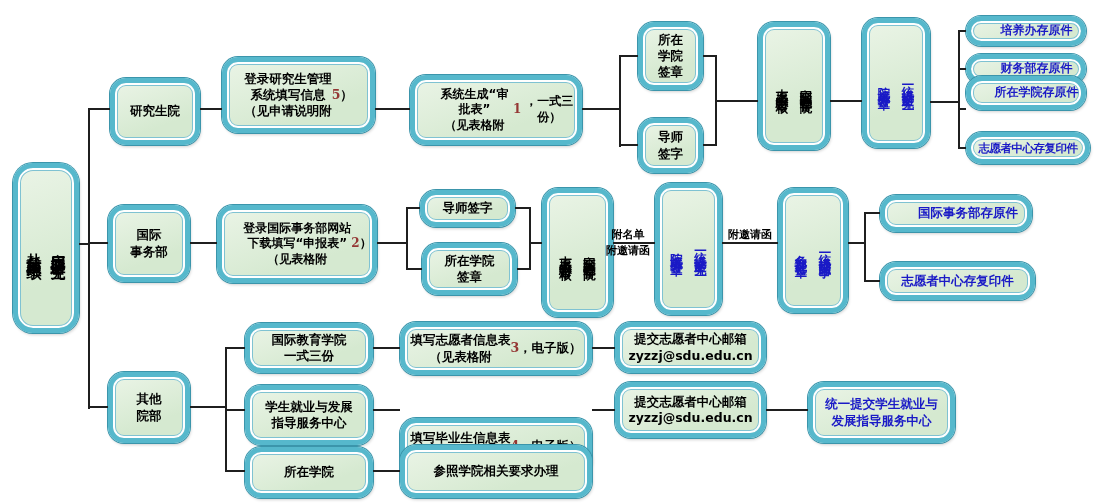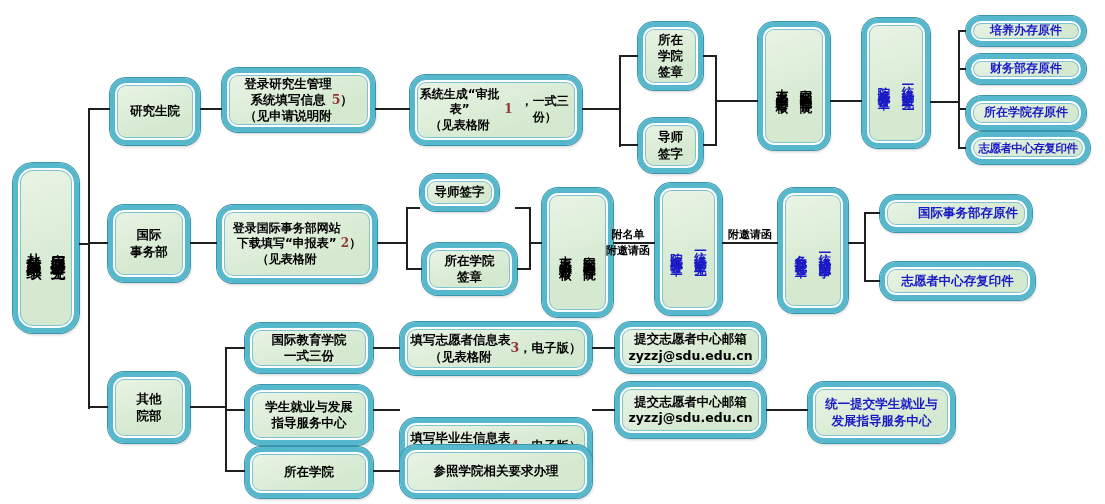--- a/index.html
+++ b/index.html
@@ -7,21 +7,21 @@
           font-family:"DejaVu Sans","Liberation Sans",sans-serif;}
   .node{position:absolute;box-sizing:border-box;display:flex;align-items:center;justify-content:center;
         text-align:center;border:5px solid var(--box-border);border-radius:16px;
         background:linear-gradient(160deg,var(--box-fill-light) 0%,var(--box-fill) 70%);
         box-shadow:0 0 0 1px var(--box-outline),1px 2px 3px rgba(0,0,0,0.18),
                    inset 0 0 0 2px #ffffff,inset 0 0 0 3px var(--box-inner-line);
         font-weight:bold;font-size:12.5px;line-height:1.3;white-space:pre-line;color:var(--text-black);}
   .v{writing-mode:vertical-rl;letter-spacing:2px;line-height:24px;}
   .blue{color:var(--text-blue);}
   .fs15{font-size:15px;border-radius:20px;}
-  .fs12{font-size:12px;}
+  .fs12{font-size:12px;padding-left:21px;}
   .fs11{font-size:11.5px;letter-spacing:-0.5px;}
   .hl{position:absolute;height:2px;background:var(--connector);}
   .vl{position:absolute;width:2px;background:var(--connector);}
   .lbl{position:absolute;font-size:11px;font-weight:bold;text-align:center;line-height:16px;
        white-space:pre-line;color:var(--text-black);}
   .digit{color:var(--digit);font-family:"DejaVu Serif","Liberation Serif",serif;}
 </style>
 </head>
 <body>
 
@@ -29,43 +29,43 @@
 
   <div class="node v fs15" style="left:13px;top:163px;width:66px;height:170px;">应届毕业研究生
 赴任前校内手续</div>
 
   <div class="node" style="left:110px;top:78px;width:90px;height:67px;">研究生院</div>
   <div class="node" style="left:108px;top:205px;width:82px;height:77px;">国际
 事务部</div>
   <div class="node" style="left:108px;top:372px;width:82px;height:71px;">其他
 院部</div>
 
-  <div class="node" style="left:222px;top:68px;width:153px;height:64px;">登录研究生管理
+  <div class="node" style="left:222px;top:57px;width:153px;height:76px;">登录研究生管理
 系统填写信息
 （见申请说明附<span class="digit">5</span>）</div>
   <div class="node fs12" style="left:410px;top:75px;width:172px;height:70px;">系统生成“审批表”
 （见表格附<span class="digit">1</span>，一式三份）</div>
   <div class="node" style="left:638px;top:22px;width:65px;height:68px;">所在
 学院
 签章</div>
   <div class="node" style="left:638px;top:118px;width:65px;height:55px;">导师
 签字</div>
   <div class="node v" style="left:758px;top:22px;width:72px;height:128px;">交国际教育学院
 志愿者中心审核</div>
   <div class="node v blue" style="left:862px;top:18px;width:68px;height:130px;">统一提交研究生
 院培养办签章</div>
   <div class="node blue fs12" style="left:966px;top:16px;width:120px;height:30px;">培养办存原件</div>
   <div class="node blue fs12" style="left:966px;top:54px;width:120px;height:30px;">财务部存原件</div>
-  <div class="node blue fs12" style="left:966px;top:96px;width:120px;height:34px;">所在学院存原件</div>
+  <div class="node blue fs12" style="left:966px;top:76px;width:120px;height:34px;">所在学院存原件</div>
   <div class="node blue fs11" style="left:966px;top:132px;width:124px;height:32px;">志愿者中心存复印件</div>
 
   <div class="node fs12" style="left:217px;top:205px;width:160px;height:78px;">登录国际事务部网站
 下载填写“申报表”
 （见表格附<span class="digit">2</span>）</div>
-  <div class="node" style="left:420px;top:174px;width:79px;height:37px;">导师签字</div>
+  <div class="node" style="left:420px;top:190px;width:95px;height:37px;">导师签字</div>
   <div class="node" style="left:422px;top:243px;width:95px;height:52px;">所在学院
 签章</div>
   <div class="node v" style="left:542px;top:188px;width:71px;height:129px;">交国际教育学院
 志愿者中心审核</div>
   <div class="node v blue" style="left:655px;top:183px;width:67px;height:132px;">统一提交研究生
 院培养办签章</div>
   <div class="node v blue" style="left:778px;top:188px;width:70px;height:125px;">统一提交国际事
 务部登记签章</div>
   <div class="node blue" style="left:880px;top:195px;width:152px;height:37px;padding-left:24px;">国际事务部存原件</div>
   <div class="node blue" style="left:880px;top:262px;width:155px;height:38px;">志愿者中心存复印件</div>

